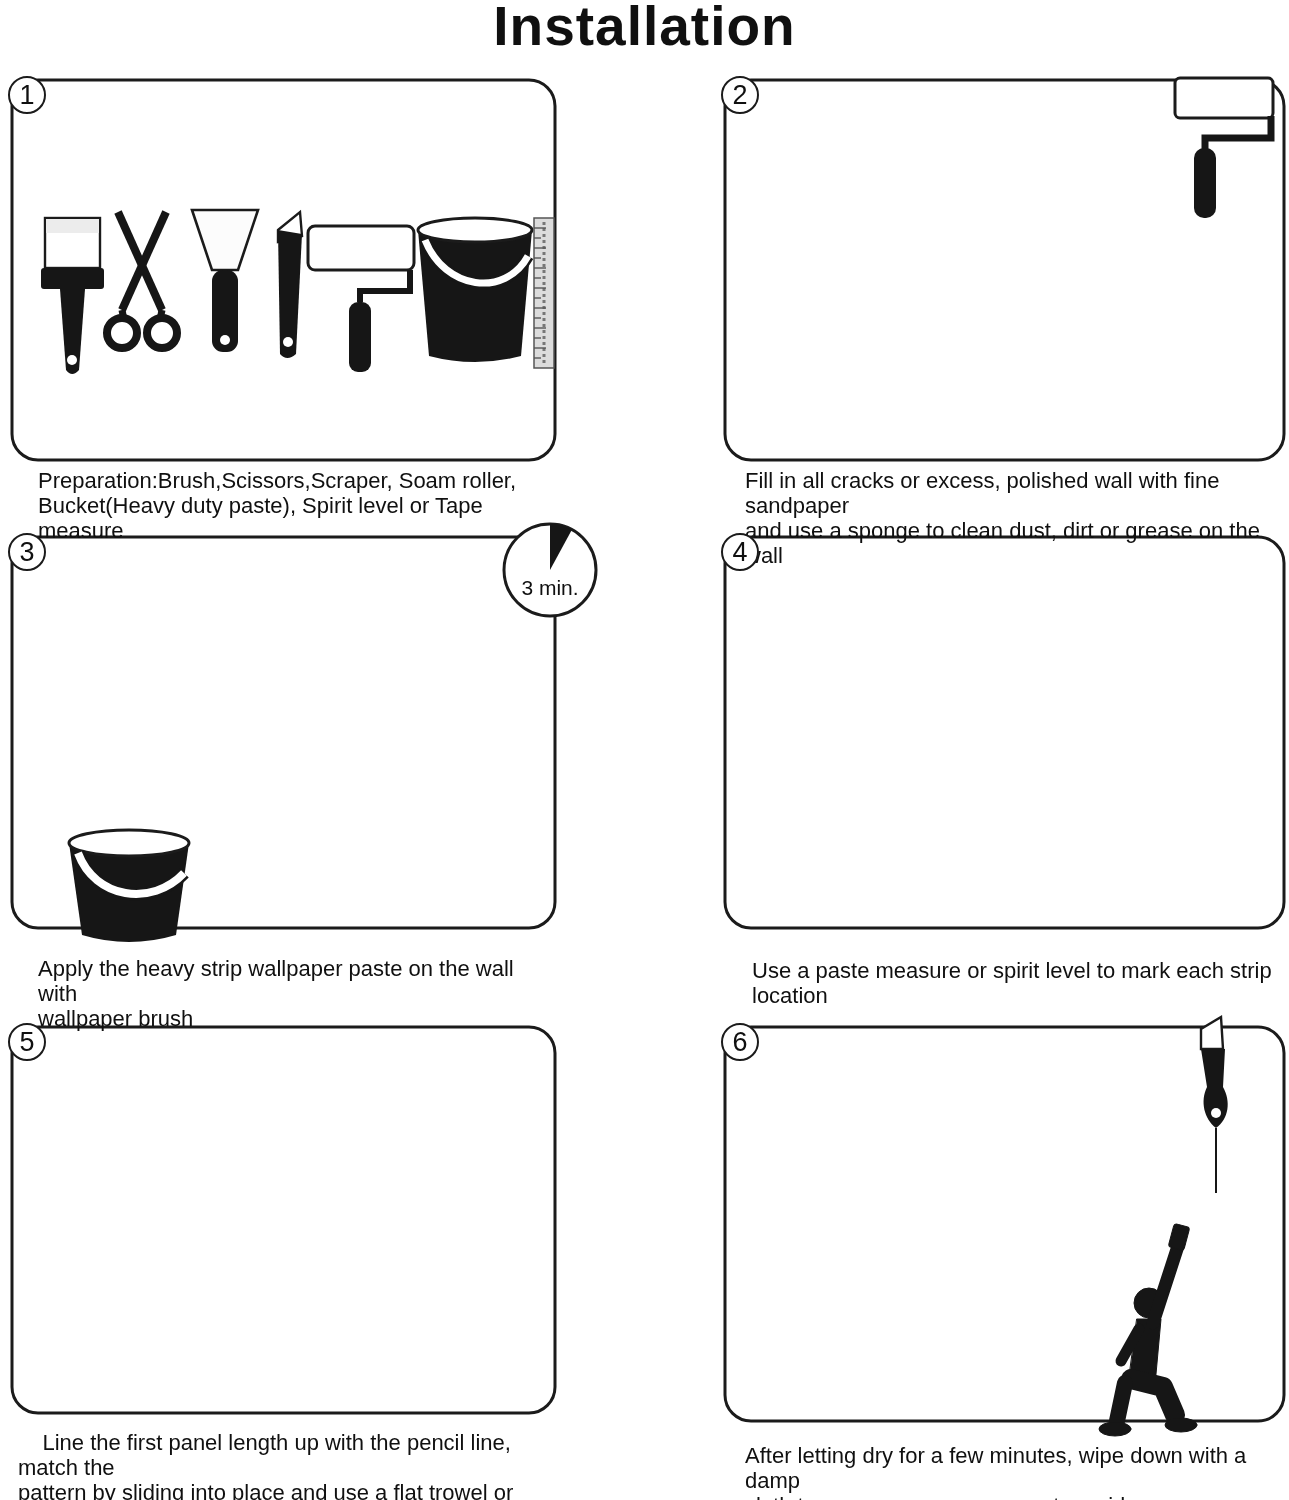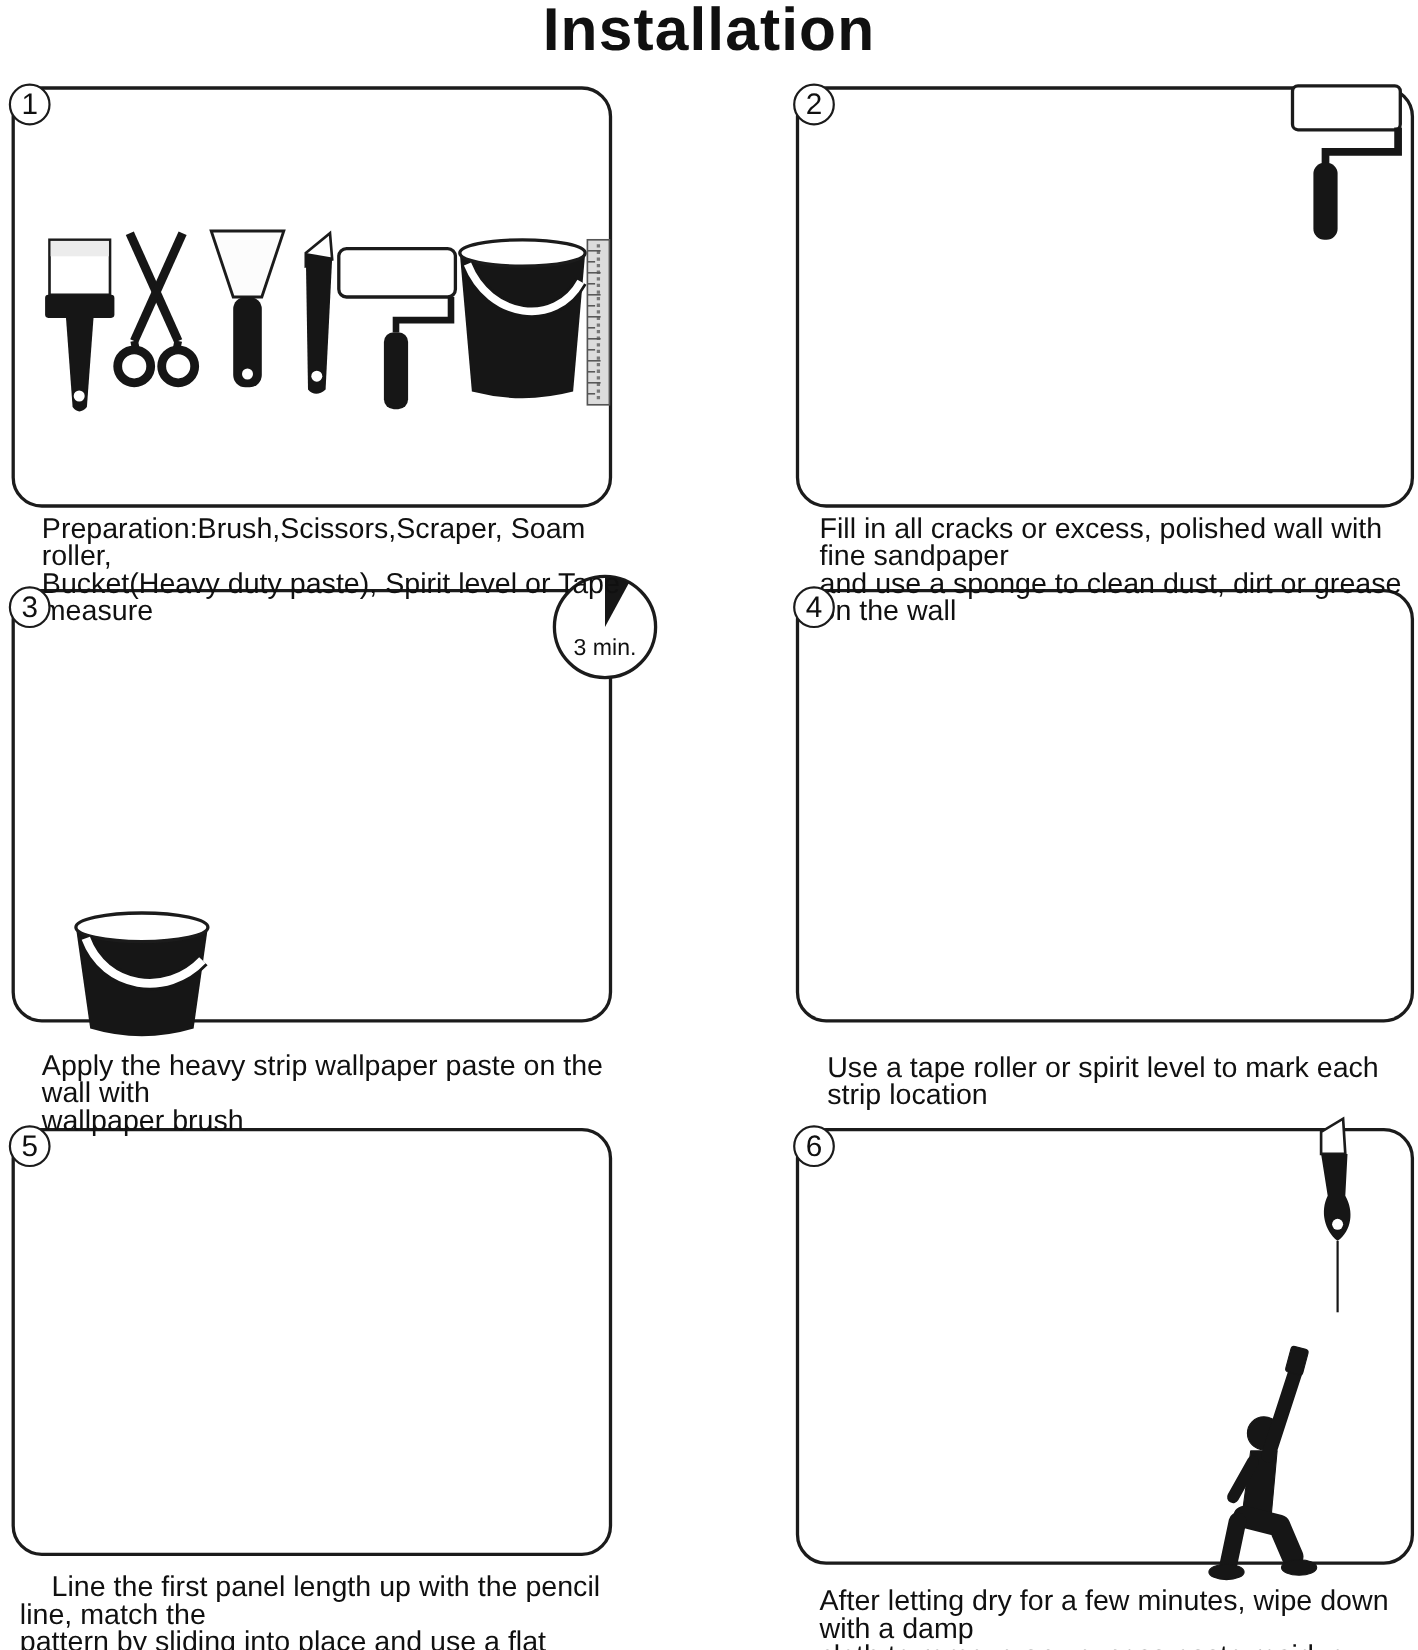--- a/index.html
+++ b/index.html
@@ -5,21 +5,21 @@
   :root{
     --ceiling:#e7e7e7; --sidewall:#d6d6d6; --floor:#9e9e9e;
     --silhouette:#161616; --outline:#1b1b1b; --floral:#c6c0ab; --paper:#fdfdf9;
   }
   *{margin:0;padding:0;box-sizing:border-box}
   body{width:1289px;height:1500px;position:relative;background:#fff;
        font-family:"Liberation Sans", sans-serif;color:#101010;overflow:hidden}
   svg{overflow:visible;display:block}
   .abs{position:absolute}
   .title{left:0;top:-6px;width:1289px;text-align:center;font-size:55px;font-weight:bold;letter-spacing:1px}
-  .caption{font-size:26px;line-height:25px;white-space:pre-wrap}
+  .caption{font-size:22px;line-height:25px;white-space:pre-wrap}
   .badge{width:38px;height:38px;border:2.5px solid var(--outline);border-radius:50%;
          background:#fff;z-index:5;text-align:center;font-size:27px;line-height:34px}
   .panelbg{fill:#fff;stroke:var(--outline);stroke-width:3}
   .ceil{fill:var(--ceiling)} .swall{fill:var(--sidewall)} .floor{fill:var(--floor)}
   .ln{stroke:var(--outline);stroke-width:2.4;fill:none}
   .dash{stroke:var(--outline);stroke-width:3;fill:none;stroke-dasharray:15 11}
   .sil{fill:var(--silhouette);stroke:var(--silhouette)}
   .sprig{stroke:var(--floral);stroke-width:1.6;fill:#fbfaf5}
   .stem{stroke:var(--floral);stroke-width:2;fill:none}
 </style>
@@ -354,18 +354,18 @@
   </g>
 </svg>
 </div>
 
 <div class="abs caption" style="left:38px;top:468px;width:530px">Preparation:Brush,Scissors,Scraper, Soam roller,
 Bucket(Heavy duty paste), Spirit level or Tape measure</div>
 <div class="abs caption" style="left:745px;top:468px;width:540px">Fill in all cracks or excess, polished wall with fine sandpaper
 and use a sponge to clean dust, dirt or grease on the wall</div>
 <div class="abs caption" style="left:38px;top:956px;width:520px">Apply the heavy strip wallpaper paste on the wall with
 wallpaper brush</div>
-<div class="abs caption" style="left:752px;top:958px;width:537px">Use a tape roller or spirit level to mark each strip location</div>
+<div class="abs caption" style="left:752px;top:958px;width:537px">Use a paste measure or spirit level to mark each strip location</div>
 <div class="abs caption" style="left:18px;top:1430px;width:540px">    Line the first panel length up with the pencil line, match the
 pattern by sliding into place and use a flat trowel or scraper to
 smooth out bubbles</div>
 <div class="abs caption" style="left:745px;top:1443px;width:545px">After letting dry for a few minutes, wipe down with a damp
 cloth to remove any excess paste residue</div>
 
 </body></html>

